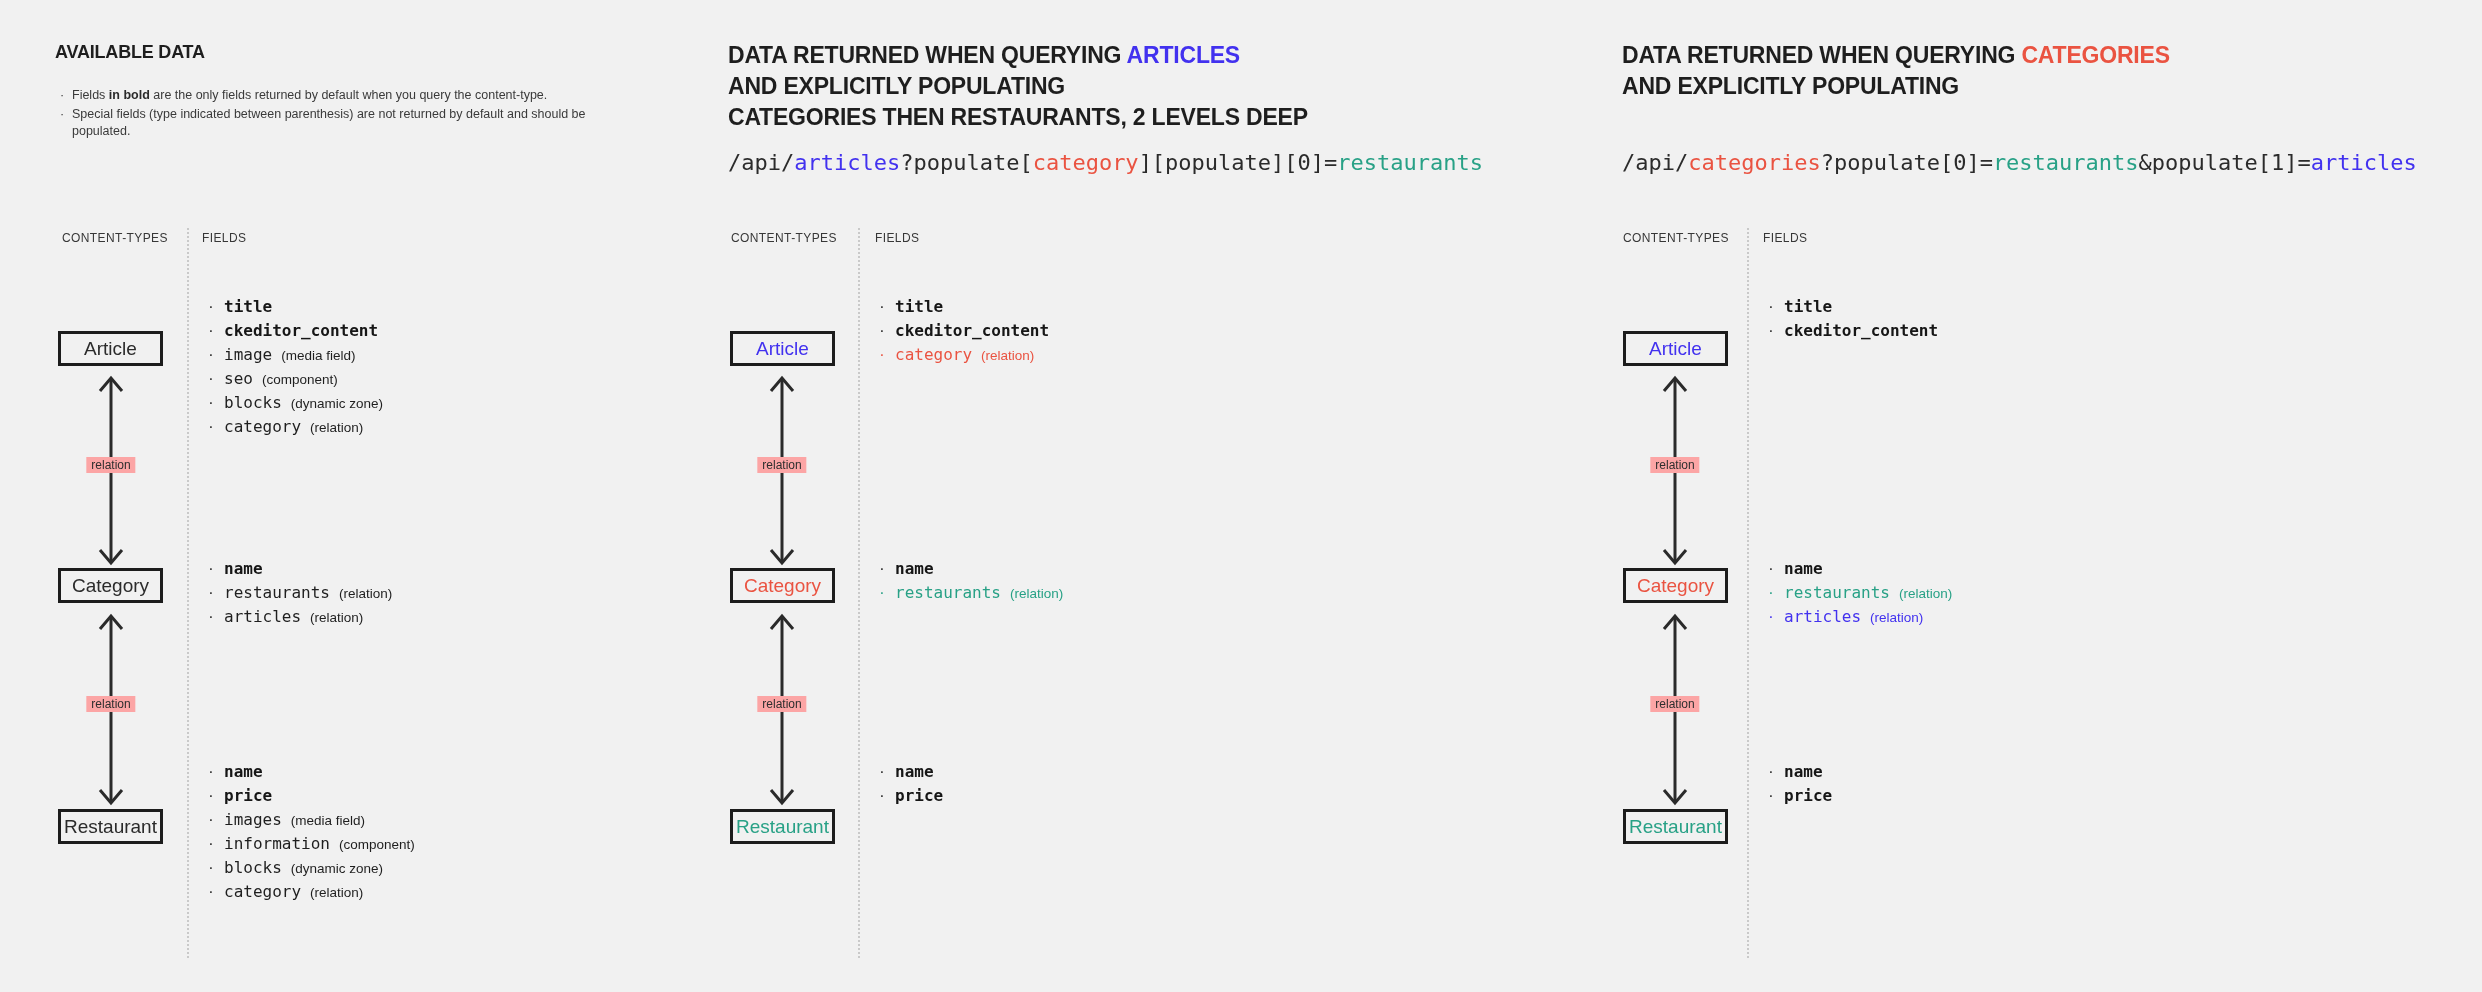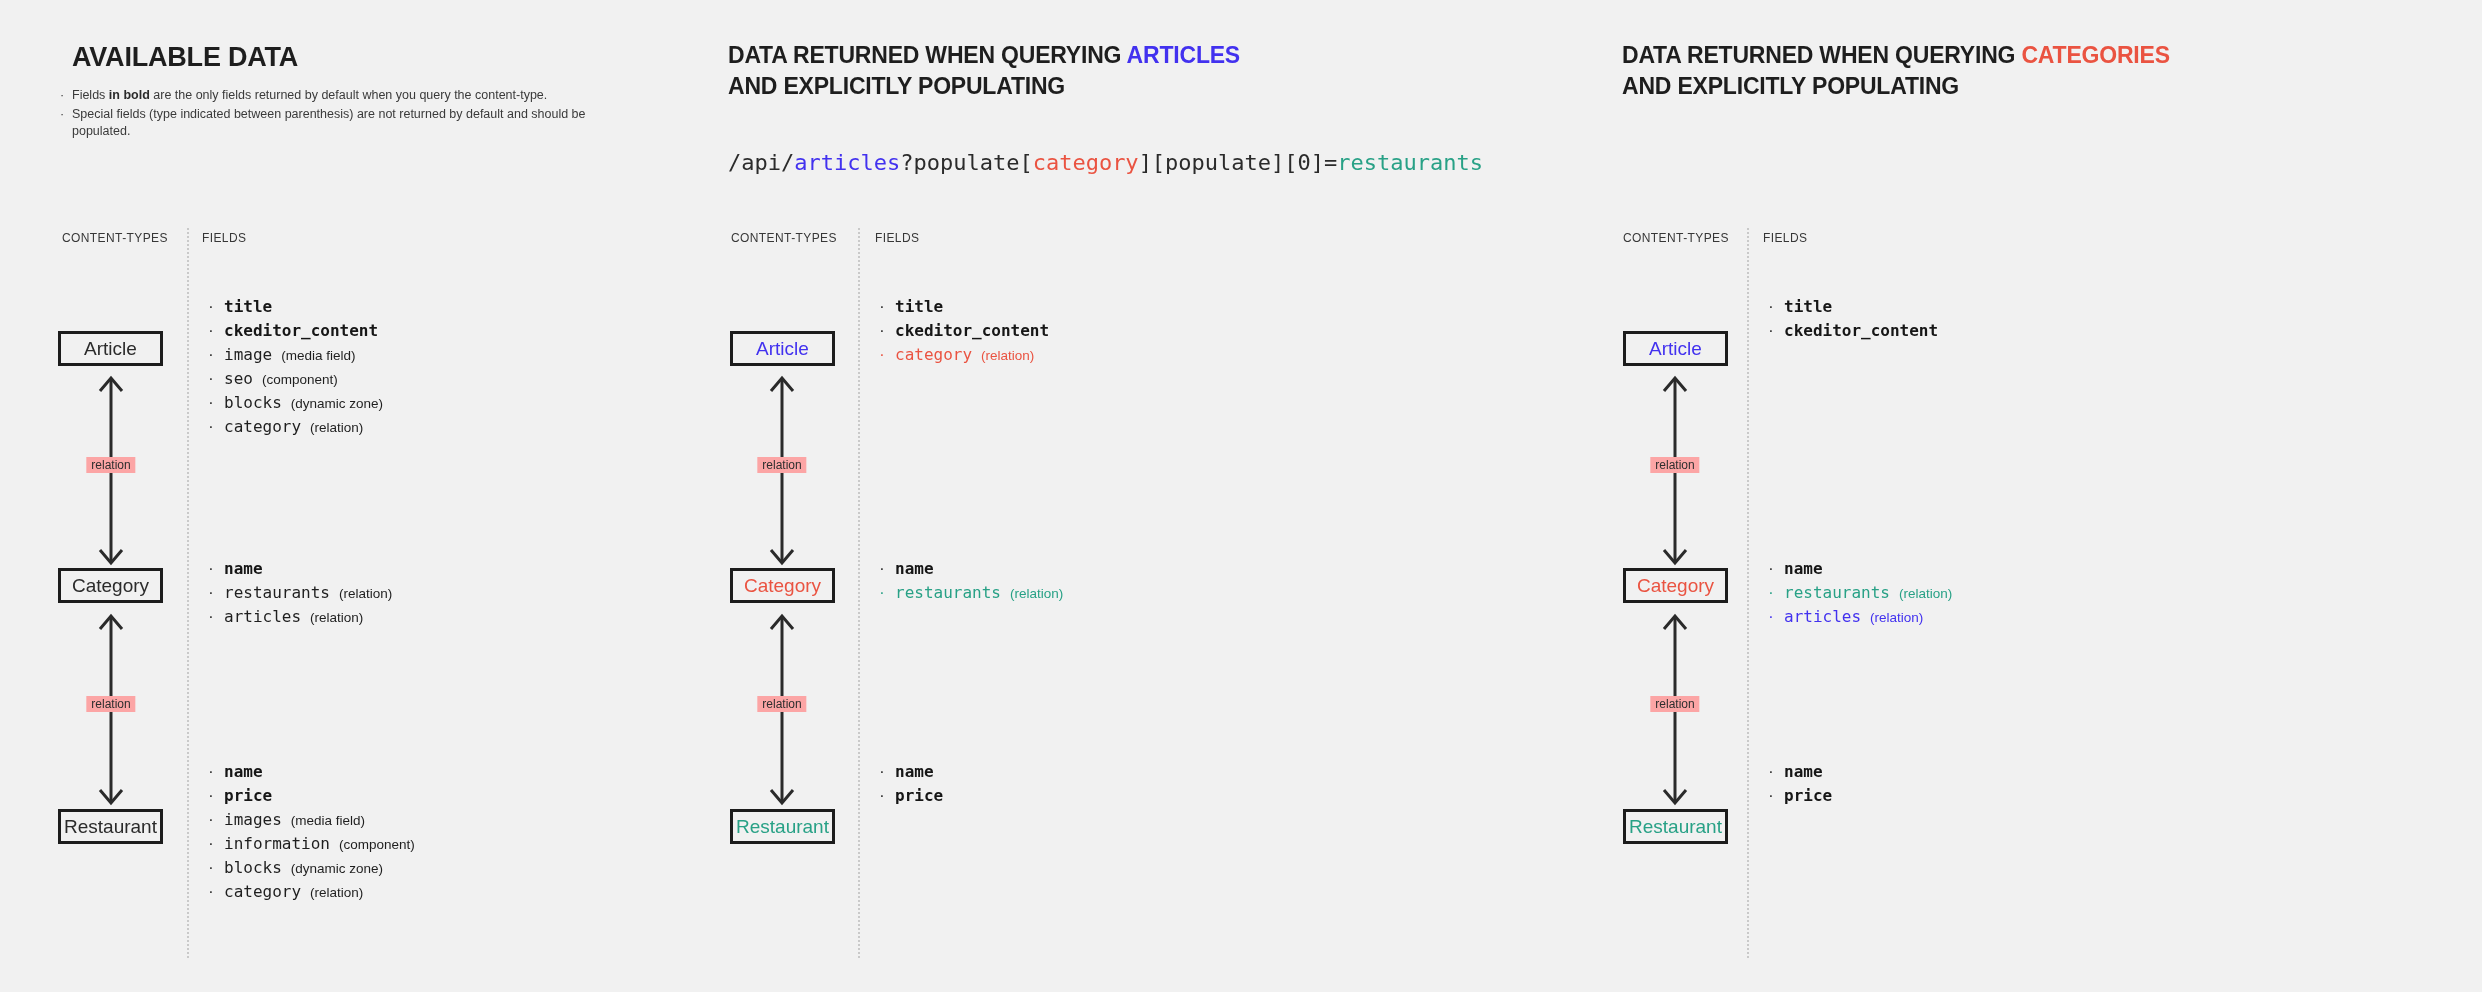--- a/index.html
+++ b/index.html
@@ -3,21 +3,21 @@
 <meta charset="utf-8">
 <style>
   html,body{margin:0;padding:0;background:#f1f1f1;}
   .canvas{position:relative;width:2482px;height:992px;background:#f1f1f1;overflow:hidden;
           font-family:"Liberation Sans",sans-serif;color:#1f1f1f;}
   .col{position:absolute;top:0;height:992px;}
   #col-a{left:0;width:728px;}
   #col-b{left:728px;width:894px;}
   #col-c{left:1622px;width:860px;}
 
-  .main-title{position:absolute;left:72px;top:42px;font-size:27px;font-weight:700;
+  .main-title{position:absolute;left:55px;top:42px;font-size:18px;font-weight:700;
               letter-spacing:-0.2px;color:#1e1e1e;white-space:nowrap;}
   .panel-title{position:absolute;left:0;top:40px;font-size:23px;font-weight:700;
                line-height:31px;letter-spacing:-0.2px;color:#1e1e1e;white-space:nowrap;}
   .notes{position:absolute;left:57px;top:87px;max-width:545px;font-size:12.5px;
          line-height:17px;color:#3a3a3a;}
   .note{display:flex;margin-bottom:2px;}
   .note .ndot{width:10px;margin-right:5px;text-align:center;flex:none;}
   .note b{color:#2b2b2b;}
 
   .code-line{position:absolute;left:0;top:150px;font-family:"DejaVu Sans Mono",monospace;
@@ -197,20 +197,21 @@
           <span class="fname">category</span>
           <span class="ftype">(relation)</span>
         </div>
     </div>
   </div>
 
   <div class="col" id="col-b">
     <div class="panel-title">
       <span>DATA RETURNED WHEN QUERYING </span><span class="c-blue">ARTICLES</span><br>
       <span>AND EXPLICITLY POPULATING</span><br>
+      <span>CATEGORIES THEN RESTAURANTS, 2 LEVELS DEEP</span>
     </div>
     <div class="code-line"><span>/api/</span><span class="c-blue">articles</span><span>?populate[</span><span class="c-red">category</span><span>][populate][0]=</span><span class="c-teal">restaurants</span></div>
 
     <div class="mini-label mini-ct">CONTENT-TYPES</div>
     <div class="mini-label mini-f">FIELDS</div>
     <div class="v-divider"></div>
 
     <div class="ct-box box-article">
         <span class="c-blue">Article</span>
       </div>
@@ -274,20 +275,21 @@
           <span class="fname">price</span>
         </div>
     </div>
   </div>
 
   <div class="col" id="col-c">
     <div class="panel-title">
       <span>DATA RETURNED WHEN QUERYING </span><span class="c-red">CATEGORIES</span><br>
       <span>AND EXPLICITLY POPULATING</span><br>
     </div>
+    <div class="code-line"><span>/api/</span><span class="c-red">categories</span><span>?populate[0]=</span><span class="c-teal">restaurants</span><span>&amp;populate[1]=</span><span class="c-blue">articles</span></div>
 
     <div class="mini-label mini-ct">CONTENT-TYPES</div>
     <div class="mini-label mini-f">FIELDS</div>
     <div class="v-divider"></div>
 
     <div class="ct-box box-article">
         <span class="c-blue">Article</span>
       </div>
     <div class="ct-box box-category">
         <span class="c-red">Category</span>

